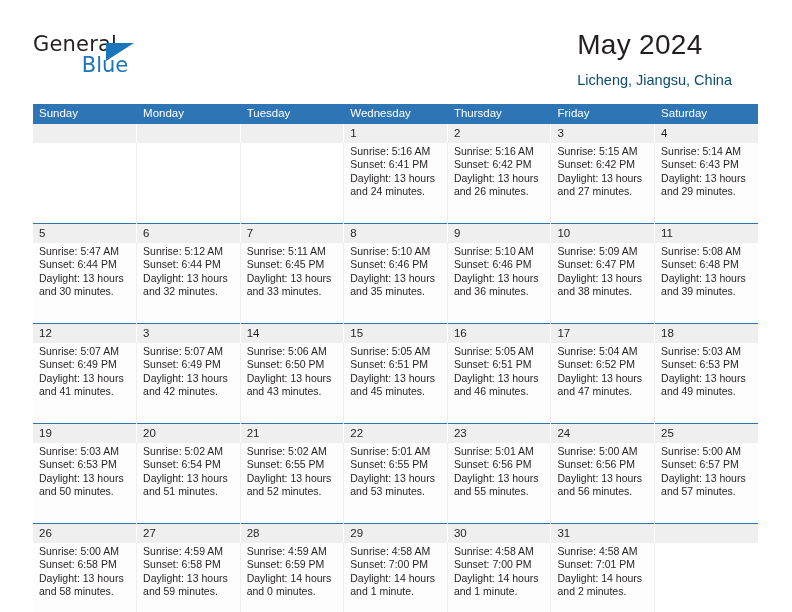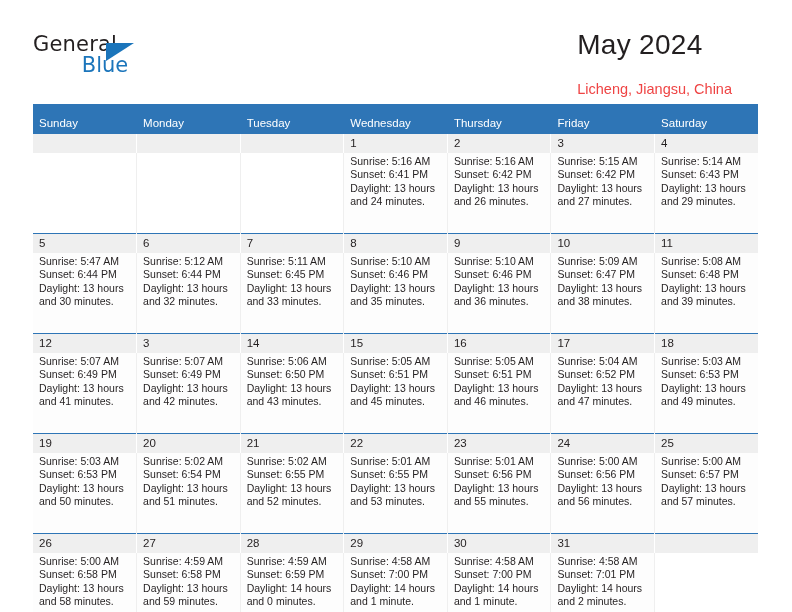--- a/index.html
+++ b/index.html
@@ -69,41 +69,41 @@
   }
   .cal-title {
     font-size: 28px;
     font-weight: normal;
     color: #231f20;
     line-height: 34px;
     letter-spacing: .3px;
   }
   .cal-sub {
     font-size: 14.5px;
-    color: #ef4444;
+    color: #0c4a6e;
     line-height: 22px;
-    margin-top: 16px;
+    margin-top: 7px;
   }
 
   
   .cal {
     position: absolute;
     left: 33px;
     top: 104px;
     width: 725px;
     border-collapse: collapse;
     table-layout: fixed;
   }
   .cal th {
     background: #2e75b6;
     color: #ffffff;
     font-weight: normal;
     font-size: 11.5px;
     text-align: left;
-    padding: 13px 0 5px 6px;
+    padding: 3px 0 5px 6px;
     height: 11px;
     border-right: 1px solid #2e75b6;
   }
   .cal th:last-child { border-right: none; }
 
   .daynum-row td {
     background: #efefef;
     font-size: 11.5px;
     color: #231f20;
     padding: 3px 0 3px 6px;

